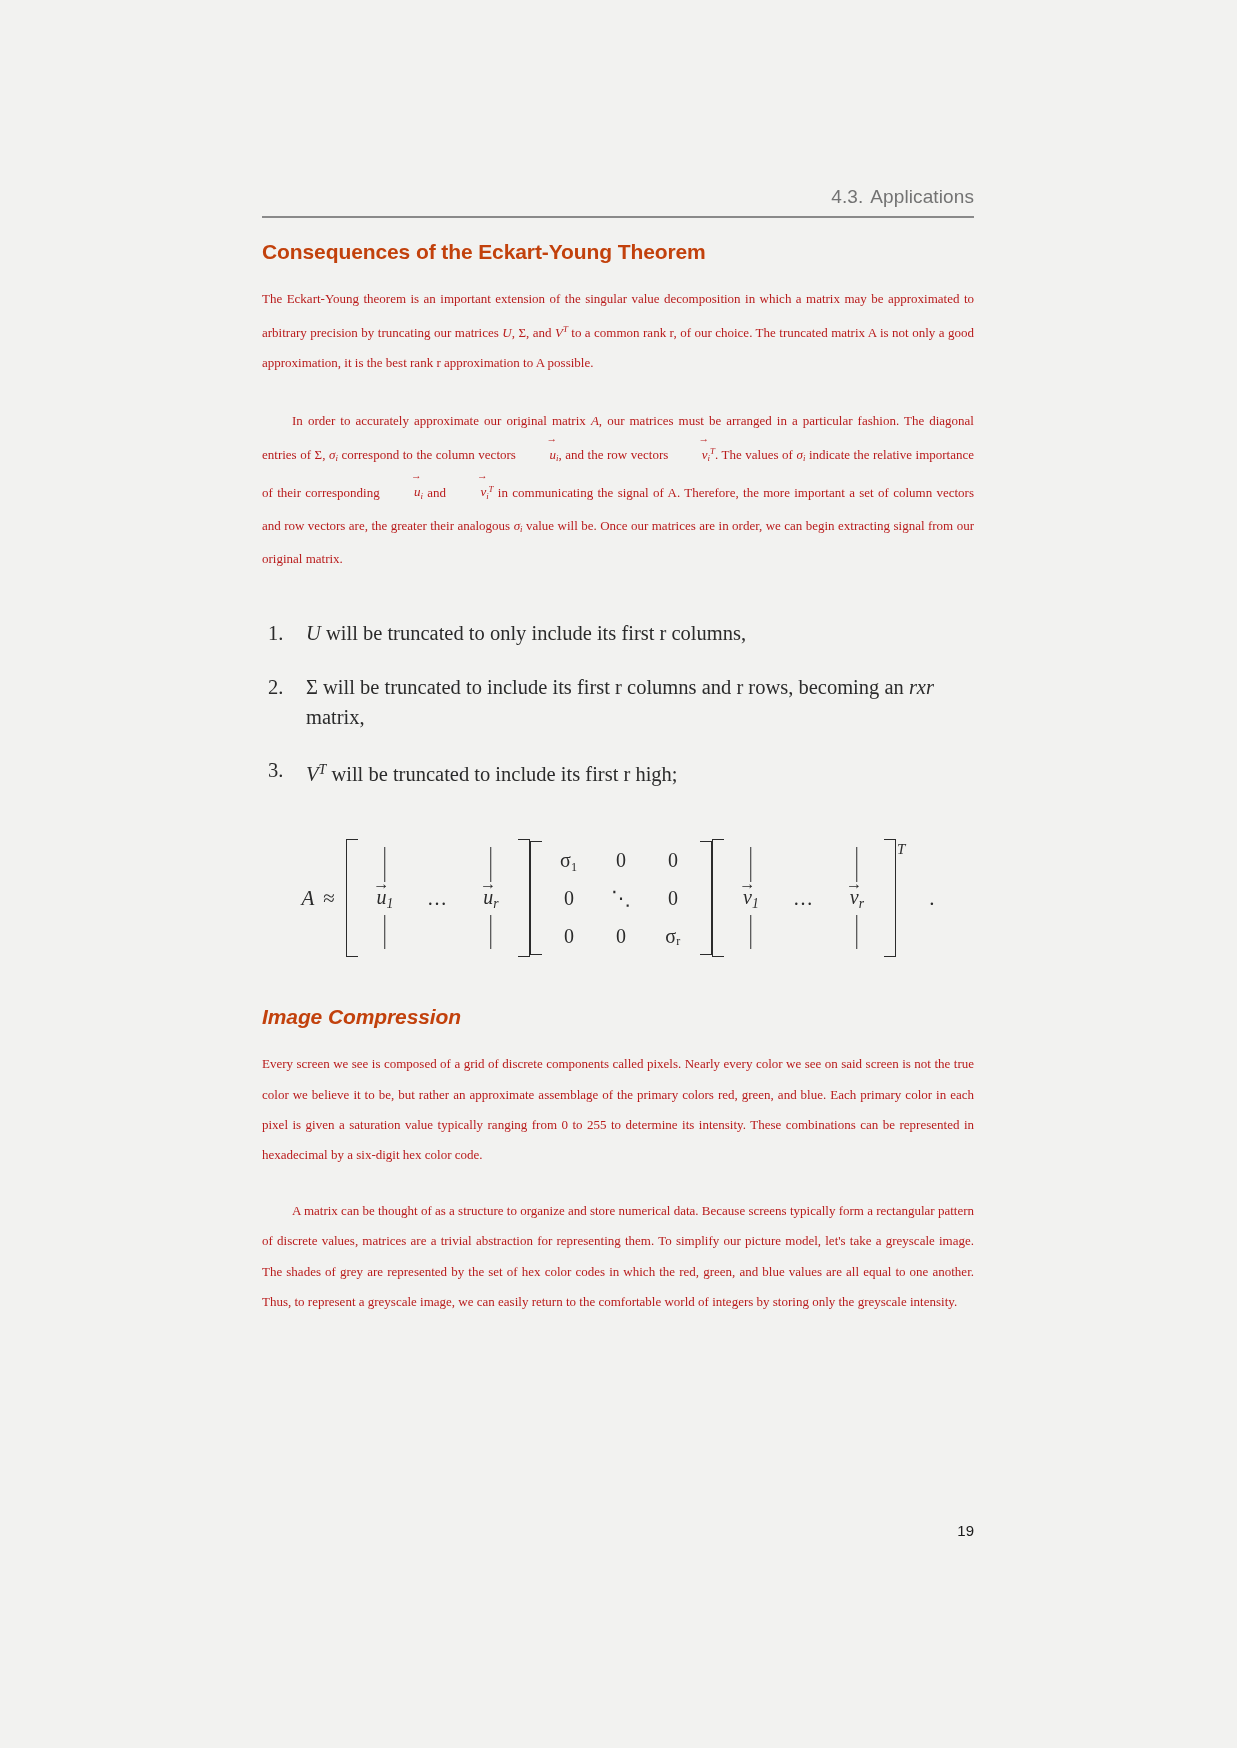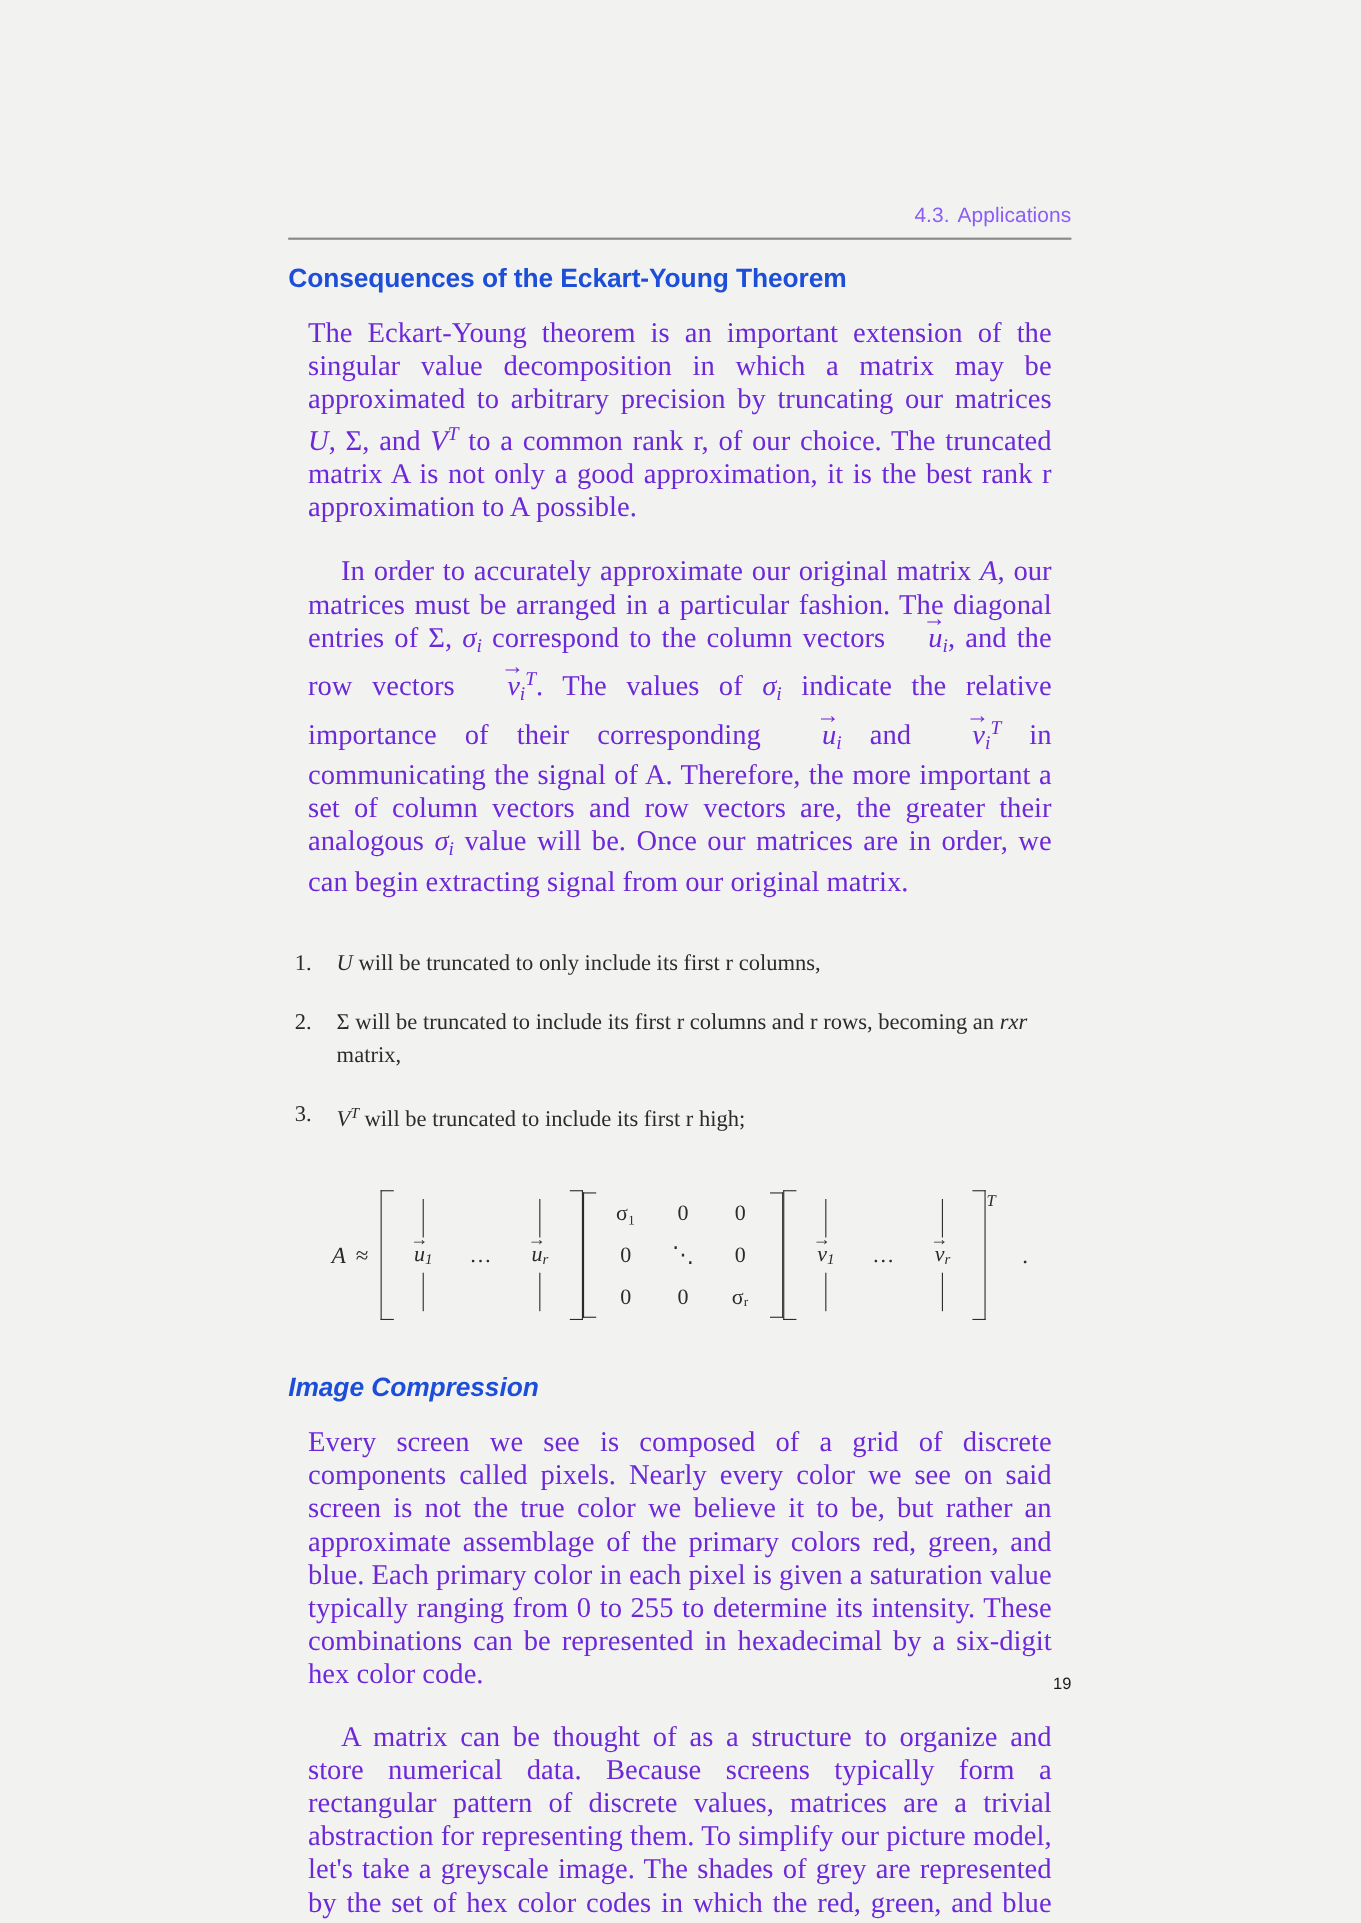--- a/index.html
+++ b/index.html
@@ -34,51 +34,51 @@
 
   
   .running-head {
     position: absolute;
     left: 262px;
     top: 186px;
     width: 712px;
     text-align: right;
     font-family: "Liberation Sans", sans-serif;
     font-size: 19px;
-    color: #8b5cf6;
+    color: #737373;
     letter-spacing: 0.1px;
   }
   .running-head .sec-num { margin-right: 7px; }
   .header-rule {
     position: absolute;
     left: 262px;
     top: 216px;
     width: 712px;
     height: 1.6px;
     background: #8a8a8a;
   }
 
   
   .sec-heading {
     font-family: "Liberation Sans", sans-serif;
     font-weight: bold;
-    font-size: 24px;
-    color: #1d4ed8;
+    font-size: 21px;
+    color: #c2410c;
     letter-spacing: -0.1px;
   }
   h2.sec-heading { margin: 0; }
 
   
   p.body {
-    margin: 18px;
-    font-size: 26px;
+    margin: 0;
+    font-size: 13px;
     line-height: 30.2px;
     text-align: justify;
     text-justify: inter-word;
-    color: #6d28d9;
+    color: #b91c1c;
     hyphens: none;
   }
   p.body.indent { text-indent: 30px; }
 
   
   .mi {
     font-family: "Liberation Serif", serif;
     font-style: italic;
   }
   .mup { font-family: "Liberation Serif", serif; font-style: normal; }

